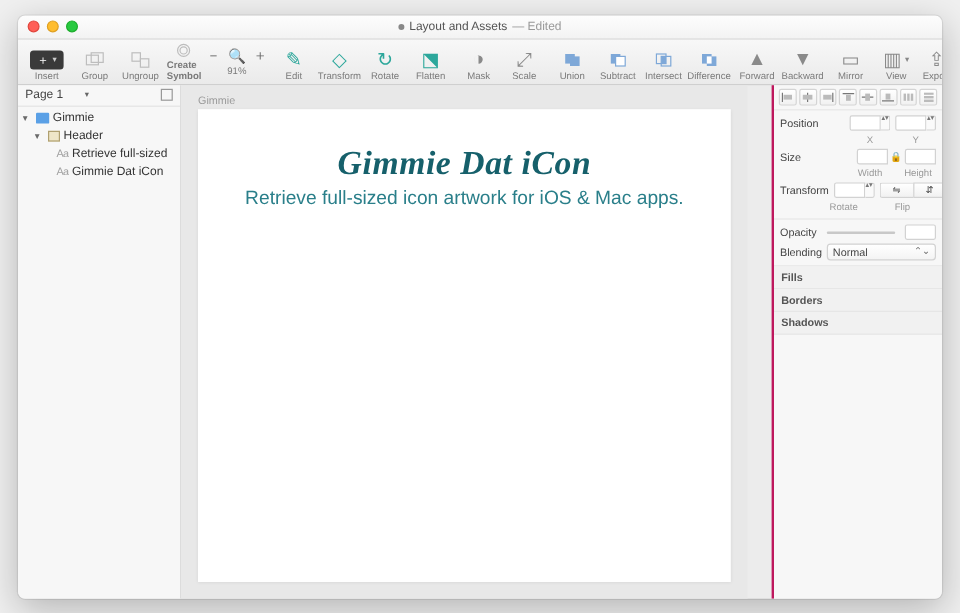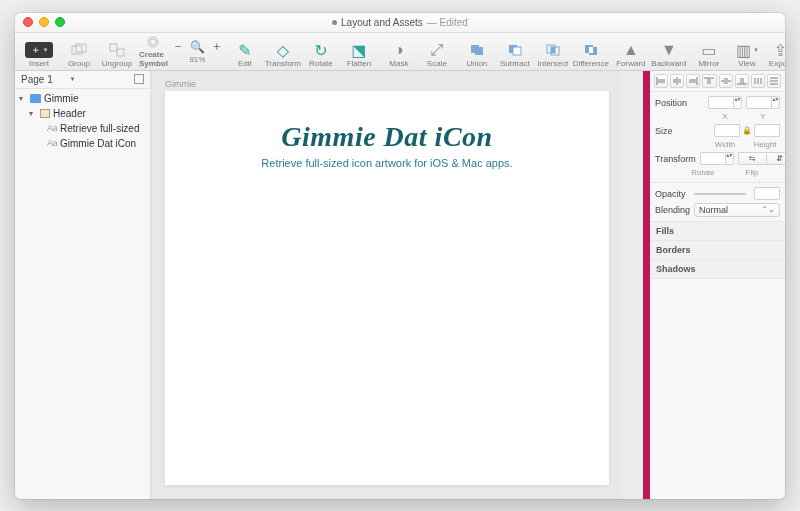--- a/index.html
+++ b/index.html
@@ -55,24 +55,24 @@
   .filter-input { flex:1; height:14px; border:1px solid #d0d0d0; border-radius:8px; font-size:9px; padding:0 14px 0 14px; background:#fff; color:#888; position:relative; }
   .filter-wrap { position:relative; flex:1; }
   .filter-wrap .mag { position:absolute; left:5px; top:2px; font-size:9px; color:#999; }
   .cnt-badge { display:flex; align-items:center; gap:2px; font-size:9px; color:#3b78c4; }
 
   
   .canvas-wrap { flex:1; background:#e8e8e8; display:flex; flex-direction:column; overflow:hidden; }
   .artboard-label { font-size:9px; color:#9a9a9a; padding: 8px 0 2px 14px; }
   .artboard { background:#fff; margin: 0 14px 14px 14px; flex:1; box-shadow: 0 1px 3px rgba(0,0,0,0.08); display:flex; flex-direction:column; align-items:center; padding-top: 30px; }
   .headline { font-family: "Brush Script MT", "Segoe Script", cursive; font-style: italic; color:#16606b; font-size:28px; font-weight:600; letter-spacing:0.5px; }
-  .sub { color:#2a7f8a; font-size:11px; margin-top:4px; }
-
-  
-  .inspector { width:142px; background:#f7f7f7; border-left:7px solid #be185d; font-size:9px; color:#444; display:flex; flex-direction:column;margin-left:20px; }
+  .sub { color:#2a7f8a; font-size:16px; margin-top:4px; }
+
+  
+  .inspector { width:142px; background:#f7f7f7; border-left:2px solid #be185d; font-size:9px; color:#444; display:flex; flex-direction:column;margin-left:20px; }
   .align-row { display:flex; gap:2px; padding:3px 4px; border-bottom:1px solid #e6e6e6; }
   .align-row .ab { flex:1; height:14px; border:1px solid #d4d4d4; background:linear-gradient(#fff,#f1f1f1); border-radius:2px; display:flex; align-items:center; justify-content:center; }
   .ab svg { display:block; }
   .prop-section { border-bottom:1px solid #e6e6e6; padding:3px 5px; }
   .prop-row { display:flex; align-items:center; justify-content:space-between; gap:4px; height:16px; }
   .prop-row.under { height:12px; color:#999; font-size:8px; }
   .ip { width:32px; height:13px; border:1px solid #d2d2d2; background:#fff; border-radius:2px; }
   .ip.sm { width:26px; }
   .select { flex:1; height:14px; border:1px solid #d2d2d2; background:linear-gradient(#fff,#f4f4f4); border-radius:3px; display:flex; align-items:center; padding:0 4px; justify-content:space-between; font-size:9px; color:#444;}
   .opac-track { flex:1; height:2px; background:#c8c8c8; border-radius:1px; margin:0 4px; }

